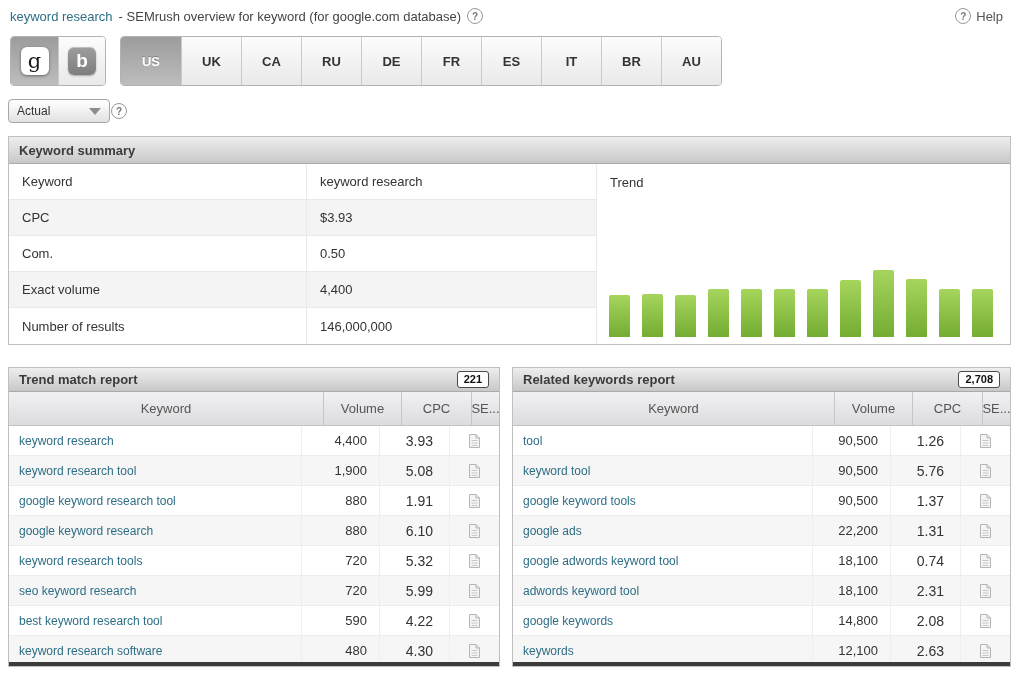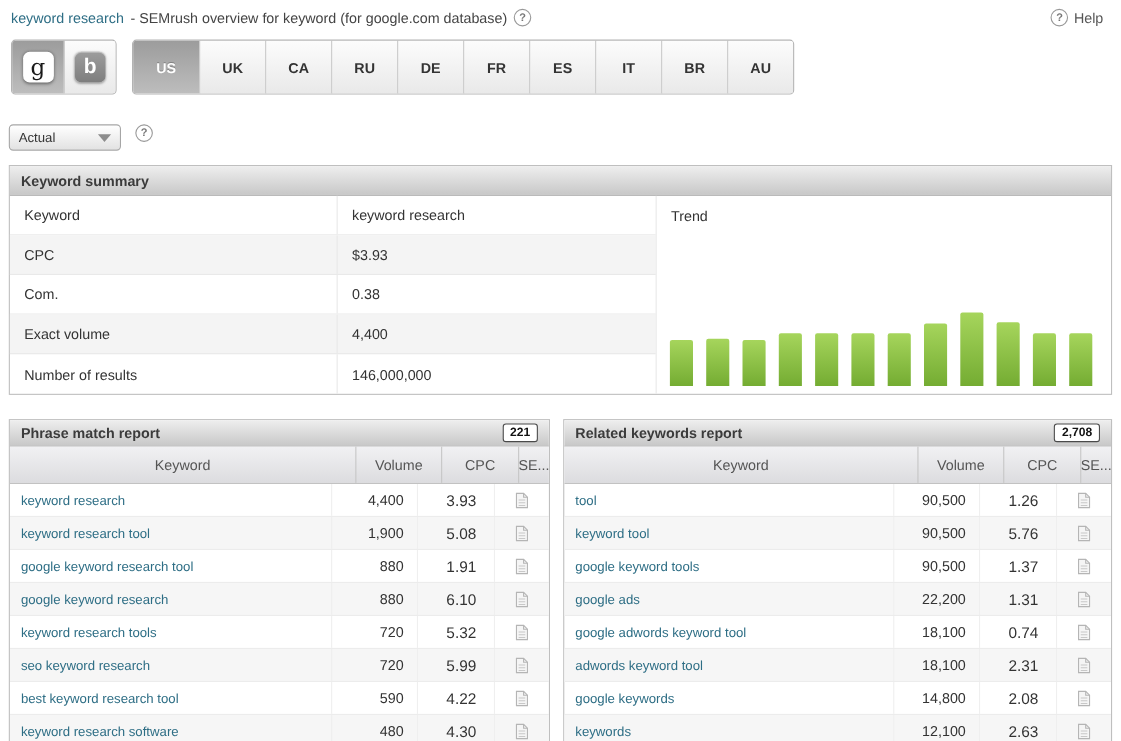--- a/index.html
+++ b/index.html
@@ -25,21 +25,21 @@
   .ctab{width:60px;font-weight:bold;color:#333}
   .ctab.sel{color:#fff;text-shadow:0 -1px 0 rgba(0,0,0,.25)}
   .etab{width:47px}
   .sq{width:28px;height:28px;border-radius:6px;display:flex;align-items:center;justify-content:center}
   .sq.g{background:#fff;box-shadow:0 1px 3px rgba(0,0,0,.45);color:#1a1a1a;
         font-family:"DejaVu Serif","Liberation Serif",serif;font-size:21px}
   .sq.b{background:linear-gradient(#9d9d9d,#7e7e7e);color:#fff;font-size:19px;font-weight:bold;
         box-shadow:inset 0 1px 0 rgba(255,255,255,.35),0 1px 2px rgba(0,0,0,.3)}
 
   
-  .filterrow{display:flex;gap:13px;margin:27px 0 0 8px}
+  .filterrow{display:flex;align-items:center;gap:1px;margin:13px 0 0 8px}
   .dropdown{display:flex;align-items:center;justify-content:space-between;width:102px;height:24px;
             border:1px solid #a6a6a6;border-radius:4px;background:linear-gradient(#ffffff,#e2e2e2);
             padding:0 8px;font-size:12px;color:#333;cursor:pointer}
   .arrow{width:0;height:0;border-left:6px solid transparent;border-right:6px solid transparent;
          border-top:7px solid #8d8d8d}
 
   
   .panel{border:1px solid #bfbfbf;background:#fff}
   .phead{height:27px;display:flex;align-items:center;justify-content:space-between;
          background:linear-gradient(#eeeeee,#c8c8c8);border-bottom:1px solid #aaa;
@@ -139,21 +139,21 @@
       <div class="srow">
         <div class="slabel">Keyword</div>
         <div class="svalue">keyword research</div>
       </div>
       <div class="srow">
         <div class="slabel">CPC</div>
         <div class="svalue">$3.93</div>
       </div>
       <div class="srow">
         <div class="slabel">Com.</div>
-        <div class="svalue">0.38</div>
+        <div class="svalue">0.50</div>
       </div>
       <div class="srow">
         <div class="slabel">Exact volume</div>
         <div class="svalue">4,400</div>
       </div>
       <div class="srow">
         <div class="slabel">Number of results</div>
         <div class="svalue">146,000,000</div>
       </div>
     </div>
@@ -174,21 +174,21 @@
           <div class="bar" style="height: 48px; background: linear-gradient(rgb(166, 213, 92), rgb(116, 172, 50));"></div>
         </div>
     </div>
   </div>
 </div>
 
 <div class="reports">
 
   <div class="panel report">
     <div class="phead rhead">
-      <span>Phrase match report</span>
+      <span>Trend match report</span>
       <span class="badge">221</span>
     </div>
     <div class="cols">
       <div class="hc hc-kw">Keyword</div>
       <div class="hc hc-vol">Volume</div>
       <div class="hc hc-cpc">CPC</div>
       <div class="hc hc-se">SE...</div>
     </div>
     <div>
       <div class="trow">

